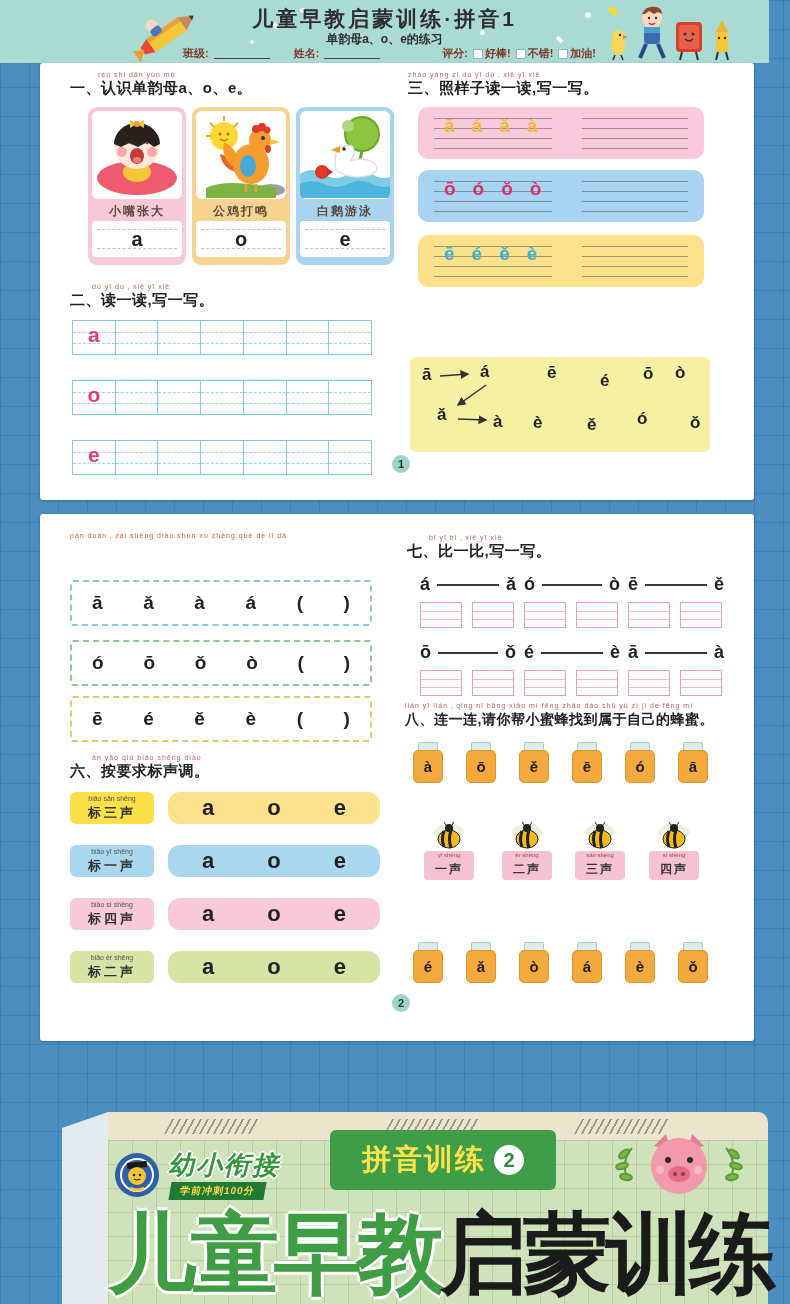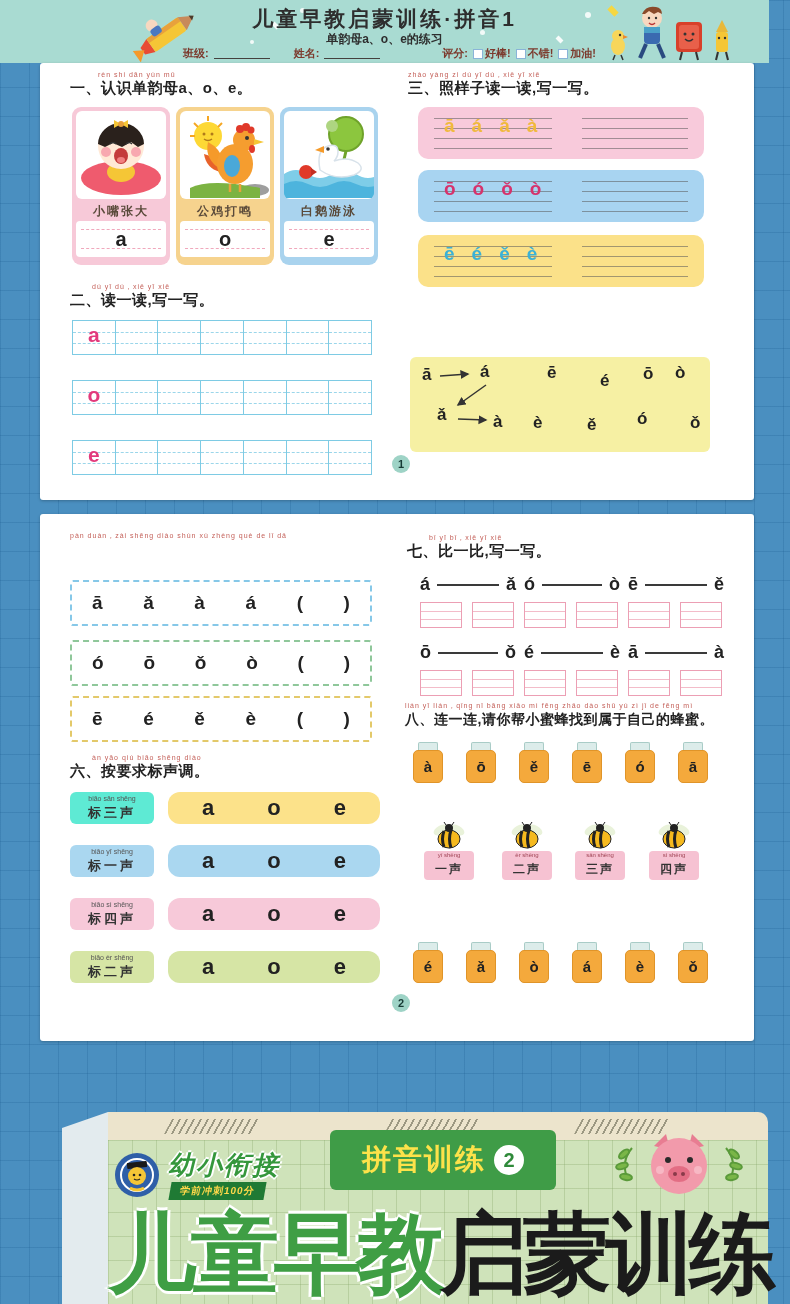--- a/index.html
+++ b/index.html
@@ -25,21 +25,21 @@
   
   .sheet { position:absolute; left:40px; width:714px; background:#ffffff; border-radius:3px; box-shadow:0 1px 3px rgba(0,0,0,.25); }
   #sheet1 { top:63px; height:437px; }
   #sheet2 { top:514px; height:527px; }
   .ruby   { display:block; font-size:7px; line-height:8px; color:#c4615a; letter-spacing:1px; }
   .stitle { font-size:15px; font-weight:bold; color:#222; letter-spacing:.5px; }
   .tblock { position:absolute; }
   .pnum { position:absolute; width:18px; height:18px; border-radius:50%; background:#9ed3c6; color:#173a35; font-size:11px; font-weight:bold; display:flex; align-items:center; justify-content:center; }
 
   
-  .cards { position:absolute; left:32px; top:44px; display:flex; gap:6px;align-items:flex-end; }
+  .cards { position:absolute; left:48px; top:44px; display:flex; gap:6px;align-items:flex-end; }
   .card { width:98px; height:158px; border-radius:9px; padding:4px; }
   .card .pic { background:#fff; border-radius:6px; height:88px; overflow:hidden; }
   .card .cap { height:22px; text-align:center; font-size:12px; font-weight:bold; color:#5a4a3a; line-height:24px; letter-spacing:2px; }
   .letterbox { position:relative; background:#fff; border-radius:4px; height:36px; display:flex; align-items:center; justify-content:center; font-size:20px; font-weight:bold; color:#222; }
   .letterbox::before, .letterbox::after { content:""; position:absolute; left:5px; right:5px; border-top:1px dashed #f0a8bc; }
   .letterbox::before { top:8px; } .letterbox::after { bottom:8px; }
 
   
   .wgrid { position:absolute; left:32px; width:300px; height:35px; border:1px solid #7ecbe4; display:flex; }
   .wgrid .cell { flex:1; border-right:1px solid #7ecbe4; position:relative; }
@@ -439,21 +439,21 @@
       <span>ě</span>
       <span>è</span>
       <span>(</span>
       <span>)</span>
     </div>
 
     <div class="tblock" style="left:30px;top:240px;">
       <span class="ruby" style="margin-left:22px;">àn yāo qiú biāo shēng diào</span>
       <span class="stitle">六、按要求标声调。</span>
     </div>
-    <div class="tlabel" style="top:278px;background:#5eead4;">
+    <div class="tlabel" style="top:278px;background:#fde047;">
       <span class="r">biāo sān shēng</span><span class="t">标三声</span>
     </div>
     <div class="tbar" style="top:278px;background:#fce28a;">
       <span>a</span>
         <span>o</span>
         <span>e</span>
     </div>
     <div class="tlabel" style="top:331px;background:#aad7f0;">
       <span class="r">biāo yī shēng</span><span class="t">标一声</span>
     </div>

